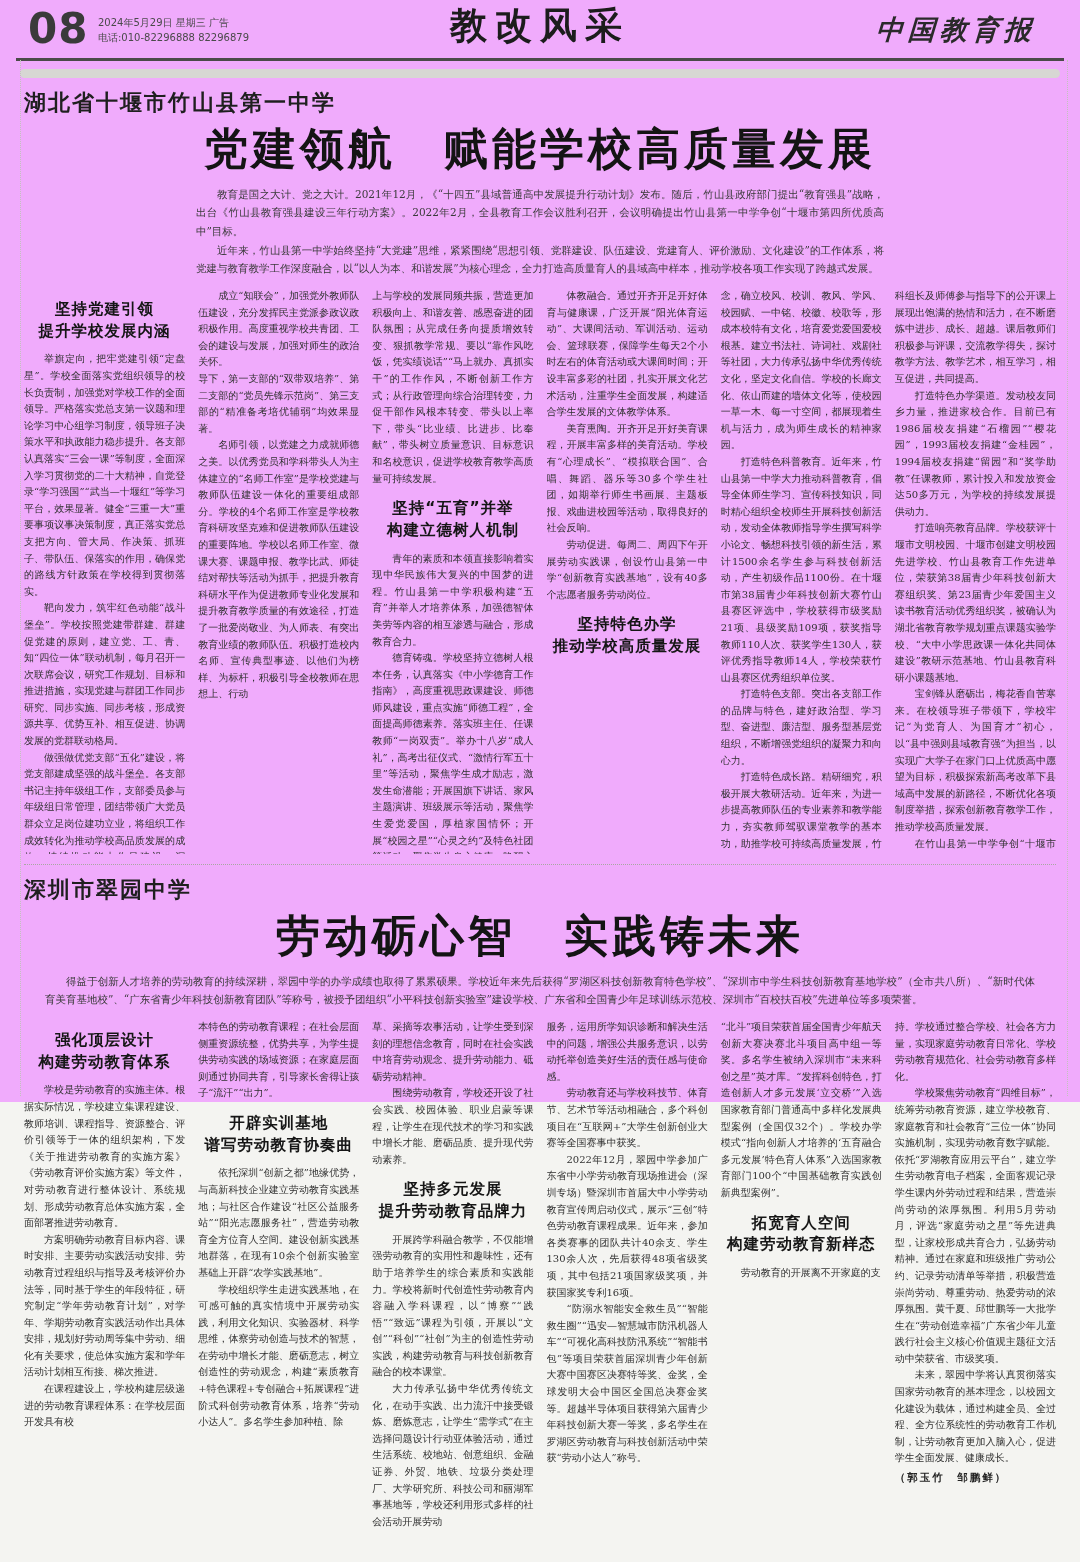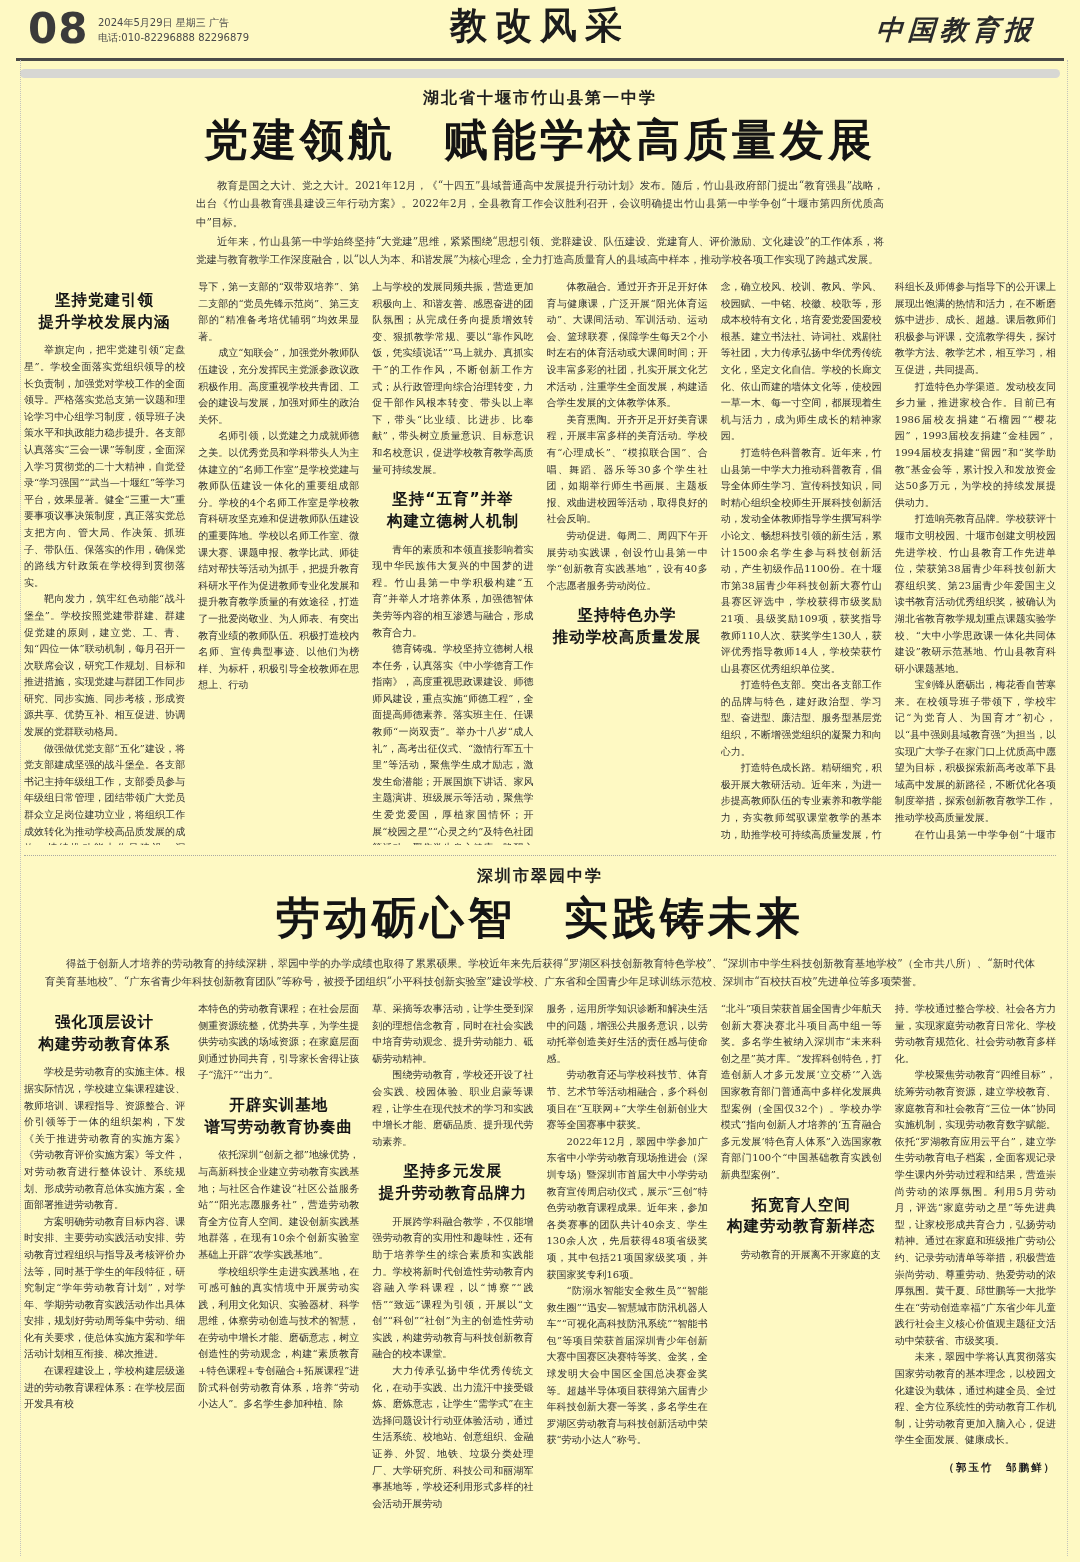--- a/index.html
+++ b/index.html
@@ -4,21 +4,21 @@
 <style>
   html,body{margin:0;padding:0;}
   body{
     width:1080px;height:1562px;overflow:hidden;
     background:#f4f4f1;
     font-family:"DejaVu Serif","Liberation Serif",serif;
     color:#2c2c2c;
     -webkit-font-smoothing:antialiased;
   }
   .page{
-    position:relative;width:1080px;height:1562px;background:#fef9c3;
+    position:relative;width:1080px;height:1102px;background:#f0abfc;
     box-sizing:border-box;padding:0 14px;
   }
   .page::before{content:"";position:absolute;left:20px;top:60px;bottom:6px;border-left:1px dotted #c3c3bd;}
   .page::after{content:"";position:absolute;right:12px;top:60px;bottom:6px;border-right:1px dotted #c3c3bd;}
 
   
   .masthead-bar{position:relative;height:52px;padding-top:6px;}
   .pagenum{
     position:absolute;left:14px;top:8px;
     font-family:"DejaVu Sans","Liberation Sans",sans-serif;
@@ -40,23 +40,22 @@
     font-size:27px;font-weight:700;font-style:italic;color:#2a2a2a;letter-spacing:5px;
     transform:skewX(-3deg);
   }
   .header-rule{height:3px;background:#4a4a48;margin:0 2px;}
   .shadow-bar{height:9px;background:#d7d7d3;border-radius:5px;margin:8px 6px 0 6px;}
 
   
   .article{position:relative;margin:0 10px;padding-top:10px;}
   .article.first{border-bottom:1px dotted #a9a9a3;padding-bottom:10px;}
   .kicker{
-    text-align:center;
     font-family:"DejaVu Sans","Liberation Sans",sans-serif;
-    font-size:16px;font-weight:700;color:#1f1f1f;letter-spacing:2px;
+    font-size:22px;font-weight:700;color:#1f1f1f;letter-spacing:2px;
   }
   .headline{
     margin:6px 0 10px 0;text-align:center;
     font-family:"DejaVu Serif","Liberation Serif",serif;
     font-size:44px;font-weight:700;color:#141414;letter-spacing:4px;line-height:1.15;
   }
   .intro{margin:0 auto 10px auto;}
   .intro.narrow{width:688px;}
   .intro.wide{width:990px;}
   .intro-para{
@@ -69,21 +68,21 @@
   .para{
     margin:0;font-size:10px;line-height:1.66;text-align:justify;text-indent:2em;color:#303030;
   }
   .para.cont{text-indent:0;}
   .subhead{
     font-family:"DejaVu Sans","Liberation Sans",sans-serif;
     font-size:15.5px;font-weight:700;color:#161616;text-align:center;line-height:1.4;
     margin:11px 0 9px 0;letter-spacing:1px;
   }
   .byline{
-    font-size:10.5px;font-weight:700;color:#222;text-align:right;margin-top:12px;letter-spacing:2px;
+    font-size:10.5px;font-weight:700;color:#222;margin-top:4px;letter-spacing:2px;
   }
 </style>
 </head>
 <body>
 
 <div class="page">
 
   <header class="masthead-bar">
     <div class="pagenum">08</div>
     <div class="dateblock">
@@ -104,22 +103,22 @@
         <p class="intro-para">近年来，竹山县第一中学始终坚持“大党建”思维，紧紧围绕“思想引领、党群建设、队伍建设、党建育人、评价激励、文化建设”的工作体系，将党建与教育教学工作深度融合，以“以人为本、和谐发展”为核心理念，全力打造高质量育人的县域高中样本，推动学校各项工作实现了跨越式发展。</p>
       </div>
     <div class="cols a1">
       <div class="col">
           <div class="subhead">坚持党建引领<br>提升学校发展内涵</div>
           <p class="para">举旗定向，把牢党建引领“定盘星”。学校全面落实党组织领导的校长负责制，加强党对学校工作的全面领导。严格落实党总支第一议题和理论学习中心组学习制度，领导班子决策水平和执政能力稳步提升。各支部认真落实“三会一课”等制度，全面深入学习贯彻党的二十大精神，自觉登录“学习强国”“武当—十堰红”等学习平台，效果显著。健全“三重一大”重要事项议事决策制度，真正落实党总支把方向、管大局、作决策、抓班子、带队伍、保落实的作用，确保党的路线方针政策在学校得到贯彻落实。</p>
           <p class="para">靶向发力，筑牢红色动能“战斗堡垒”。学校按照党建带群建、群建促党建的原则，建立党、工、青、知“四位一体”联动机制，每月召开一次联席会议，研究工作规划、目标和推进措施，实现党建与群团工作同步研究、同步实施、同步考核，形成资源共享、优势互补、相互促进、协调发展的党群联动格局。</p>
           <p class="para">做强做优党支部“五化”建设，将党支部建成坚强的战斗堡垒。各支部书记主持年级组工作，支部委员参与年级组日常管理，团结带领广大党员群众立足岗位建功立业，将组织工作成效转化为推动学校高品质发展的成效。持续推动能力作风建设，深化“十看十比创十星”“两赛两晒一争创”等活动，组织开展了基层党建突出问题专项整治、支部星级评定、党建品牌创建拉练等活动，扎实推动基层党组织全面进步、全面过硬。每名党员承包一个班级，协助班主任做好班级的德育及管理工作。在党总支领</p>
         </div>
       <div class="col">
+          <p class="para">成立“知联会”，加强党外教师队伍建设，充分发挥民主党派参政议政积极作用。高度重视学校共青团、工会的建设与发展，加强对师生的政治关怀。</p>
           <p class="para cont">导下，第一支部的“双带双培养”、第二支部的“党员先锋示范岗”、第三支部的“精准备考培优辅弱”均效果显著。</p>
-          <p class="para">成立“知联会”，加强党外教师队伍建设，充分发挥民主党派参政议政积极作用。高度重视学校共青团、工会的建设与发展，加强对师生的政治关怀。</p>
           <p class="para">名师引领，以党建之力成就师德之美。以优秀党员和学科带头人为主体建立的“名师工作室”是学校党建与教师队伍建设一体化的重要组成部分。学校的4个名师工作室是学校教育科研攻坚克难和促进教师队伍建设的重要阵地。学校以名师工作室、微课大赛、课题申报、教学比武、师徒结对帮扶等活动为抓手，把提升教育科研水平作为促进教师专业化发展和提升教育教学质量的有效途径，打造了一批爱岗敬业、为人师表、有突出教育业绩的教师队伍。积极打造校内名师、宣传典型事迹、以他们为榜样、为标杆，积极引导全校教师在思想上、行动</p>
         </div>
       <div class="col">
           <p class="para cont">上与学校的发展同频共振，营造更加积极向上、和谐友善、感恩奋进的团队氛围；从完成任务向提质增效转变、狠抓教学常规、要以“靠作风吃饭，凭实绩说话”“马上就办、真抓实干”的工作作风，不断创新工作方式；从行政管理向综合治理转变，力促干部作风根本转变、带头以上率下，带头“比业绩、比进步、比奉献”，带头树立质量意识、目标意识和名校意识，促进学校教育教学高质量可持续发展。</p>
           <div class="subhead">坚持“五育”并举<br>构建立德树人机制</div>
           <p class="para">青年的素质和本领直接影响着实现中华民族伟大复兴的中国梦的进程。竹山县第一中学积极构建“五育”并举人才培养体系，加强德智体美劳等内容的相互渗透与融合，形成教育合力。</p>
           <p class="para">德育铸魂。学校坚持立德树人根本任务，认真落实《中小学德育工作指南》，高度重视思政课建设、师德师风建设，重点实施“师德工程”，全面提高师德素养。落实班主任、任课教师“一岗双责”。举办十八岁“成人礼”，高考出征仪式、“激情行军五十里”等活动，聚焦学生成才励志，激发生命潜能；开展国旗下讲话、家风主题演讲、班级展示等活动，聚焦学生爱党爱国，厚植家国情怀；开展“校园之星”“心灵之约”及特色社团等活动，聚焦学生身心健康，唤醒心灵成长。</p>
         </div>
       <div class="col">
           <p class="para">体教融合。通过开齐开足开好体育与健康课，广泛开展“阳光体育运动”、大课间活动、军训活动、运动会、篮球联赛，保障学生每天2个小时左右的体育活动或大课间时间；开设丰富多彩的社团，扎实开展文化艺术活动，注重学生全面发展，构建适合学生发展的文体教学体系。</p>
@@ -128,21 +127,21 @@
           <div class="subhead">坚持特色办学<br>推动学校高质量发展</div>
         </div>
       <div class="col">
           <p class="para cont">念，确立校风、校训、教风、学风、校园赋、一中铭、校徽、校歌等，形成本校特有文化，培育爱党爱国爱校根基。建立书法社、诗词社、戏剧社等社团，大力传承弘扬中华优秀传统文化，坚定文化自信。学校的长廊文化、依山而建的墙体文化等，使校园一草一木、每一寸空间，都展现着生机与活力，成为师生成长的精神家园。</p>
           <p class="para">打造特色科普教育。近年来，竹山县第一中学大力推动科普教育，倡导全体师生学习、宣传科技知识，同时精心组织全校师生开展科技创新活动，发动全体教师指导学生撰写科学小论文、畅想科技引领的新生活，累计1500余名学生参与科技创新活动，产生初级作品1100份。在十堰市第38届青少年科技创新大赛竹山县赛区评选中，学校获得市级奖励21项、县级奖励109项，获奖指导教师110人次、获奖学生130人，获评优秀指导教师14人，学校荣获竹山县赛区优秀组织单位奖。</p>
           <p class="para">打造特色支部。突出各支部工作的品牌与特色，建好政治型、学习型、奋进型、廉洁型、服务型基层党组织，不断增强党组织的凝聚力和向心力。</p>
           <p class="para">打造特色成长路。精研细究，积极开展大教研活动。近年来，为进一步提高教师队伍的专业素养和教学能力，夯实教师驾驭课堂教学的基本功，助推学校可持续高质量发展，竹山县第一中学九大学科在学校教科处统筹安排下，学科备课组长每月定期召集学科教师相聚在一起举行校内大教研活动。活动中，资深教师、中青年教师在示范课上通过精编的教学语言、精细的教学设计、精彩的课堂呈现，在三尺讲台上一展教师教学风采，起到传帮带的作用，帮助年轻教师成长。年轻教师则在各学</p>
         </div>
       <div class="col">
           <p class="para cont">科组长及师傅参与指导下的公开课上展现出饱满的热情和活力，在不断磨炼中进步、成长、超越。课后教师们积极参与评课，交流教学得失，探讨教学方法、教学艺术，相互学习，相互促进，共同提高。</p>
-          <p class="para">打造特色办学渠道。发动校友同乡力量，推进家校合作。目前已有1986届校友捐建“石榴园”“樱花园”，1993届校友捐建“金桂园”，1994届校友捐建“留园”和“奖学助教”基金会等，累计投入和发放资金达50多万元，为学校的持续发展提供动力。</p>
+          <p class="para">打造特色办学渠道。发动校友同乡力量，推进家校合作。目前已有1986届校友捐建“石榴园”“樱花园”，1993届校友捐建“金桂园”，1994届校友捐建“留园”和“奖学助教”任课教师，累计投入和发放资金达50多万元，为学校的持续发展提供动力。</p>
           <p class="para">打造响亮教育品牌。学校获评十堰市文明校园、十堰市创建文明校园先进学校、竹山县教育工作先进单位，荣获第38届青少年科技创新大赛组织奖、第23届青少年爱国主义读书教育活动优秀组织奖，被确认为湖北省教育教学规划重点课题实验学校、“大中小学思政课一体化共同体建设”教研示范基地、竹山县教育科研小课题基地。</p>
           <p class="para">宝剑锋从磨砺出，梅花香自苦寒来。在校领导班子带领下，学校牢记“为党育人、为国育才”初心，以“县中强则县域教育强”为担当，以实现广大学子在家门口上优质高中愿望为目标，积极探索新高考改革下县域高中发展的新路径，不断优化各项制度举措，探索创新教育教学工作，推动学校高质量发展。</p>
           <p class="para">在竹山县第一中学争创“十堰市第四所优质高中”目标的关键期，学校抢抓机遇，继续落实“3+3”发展战略。未来学校将持续围绕“党建引领、五育并举”的提质增效建设新路径，坚持“创优抓党建，党建促创优”的原则，切实加强党建引领内涵建设，实现业务工作和党建工作“双丰收”。</p>
         </div>
     </div>
   </section>
 
   <section class="article">
     <div class="kicker">深圳市翠园中学</div>
     <h1 class="headline">劳动砺心智　实践铸未来</h1>

